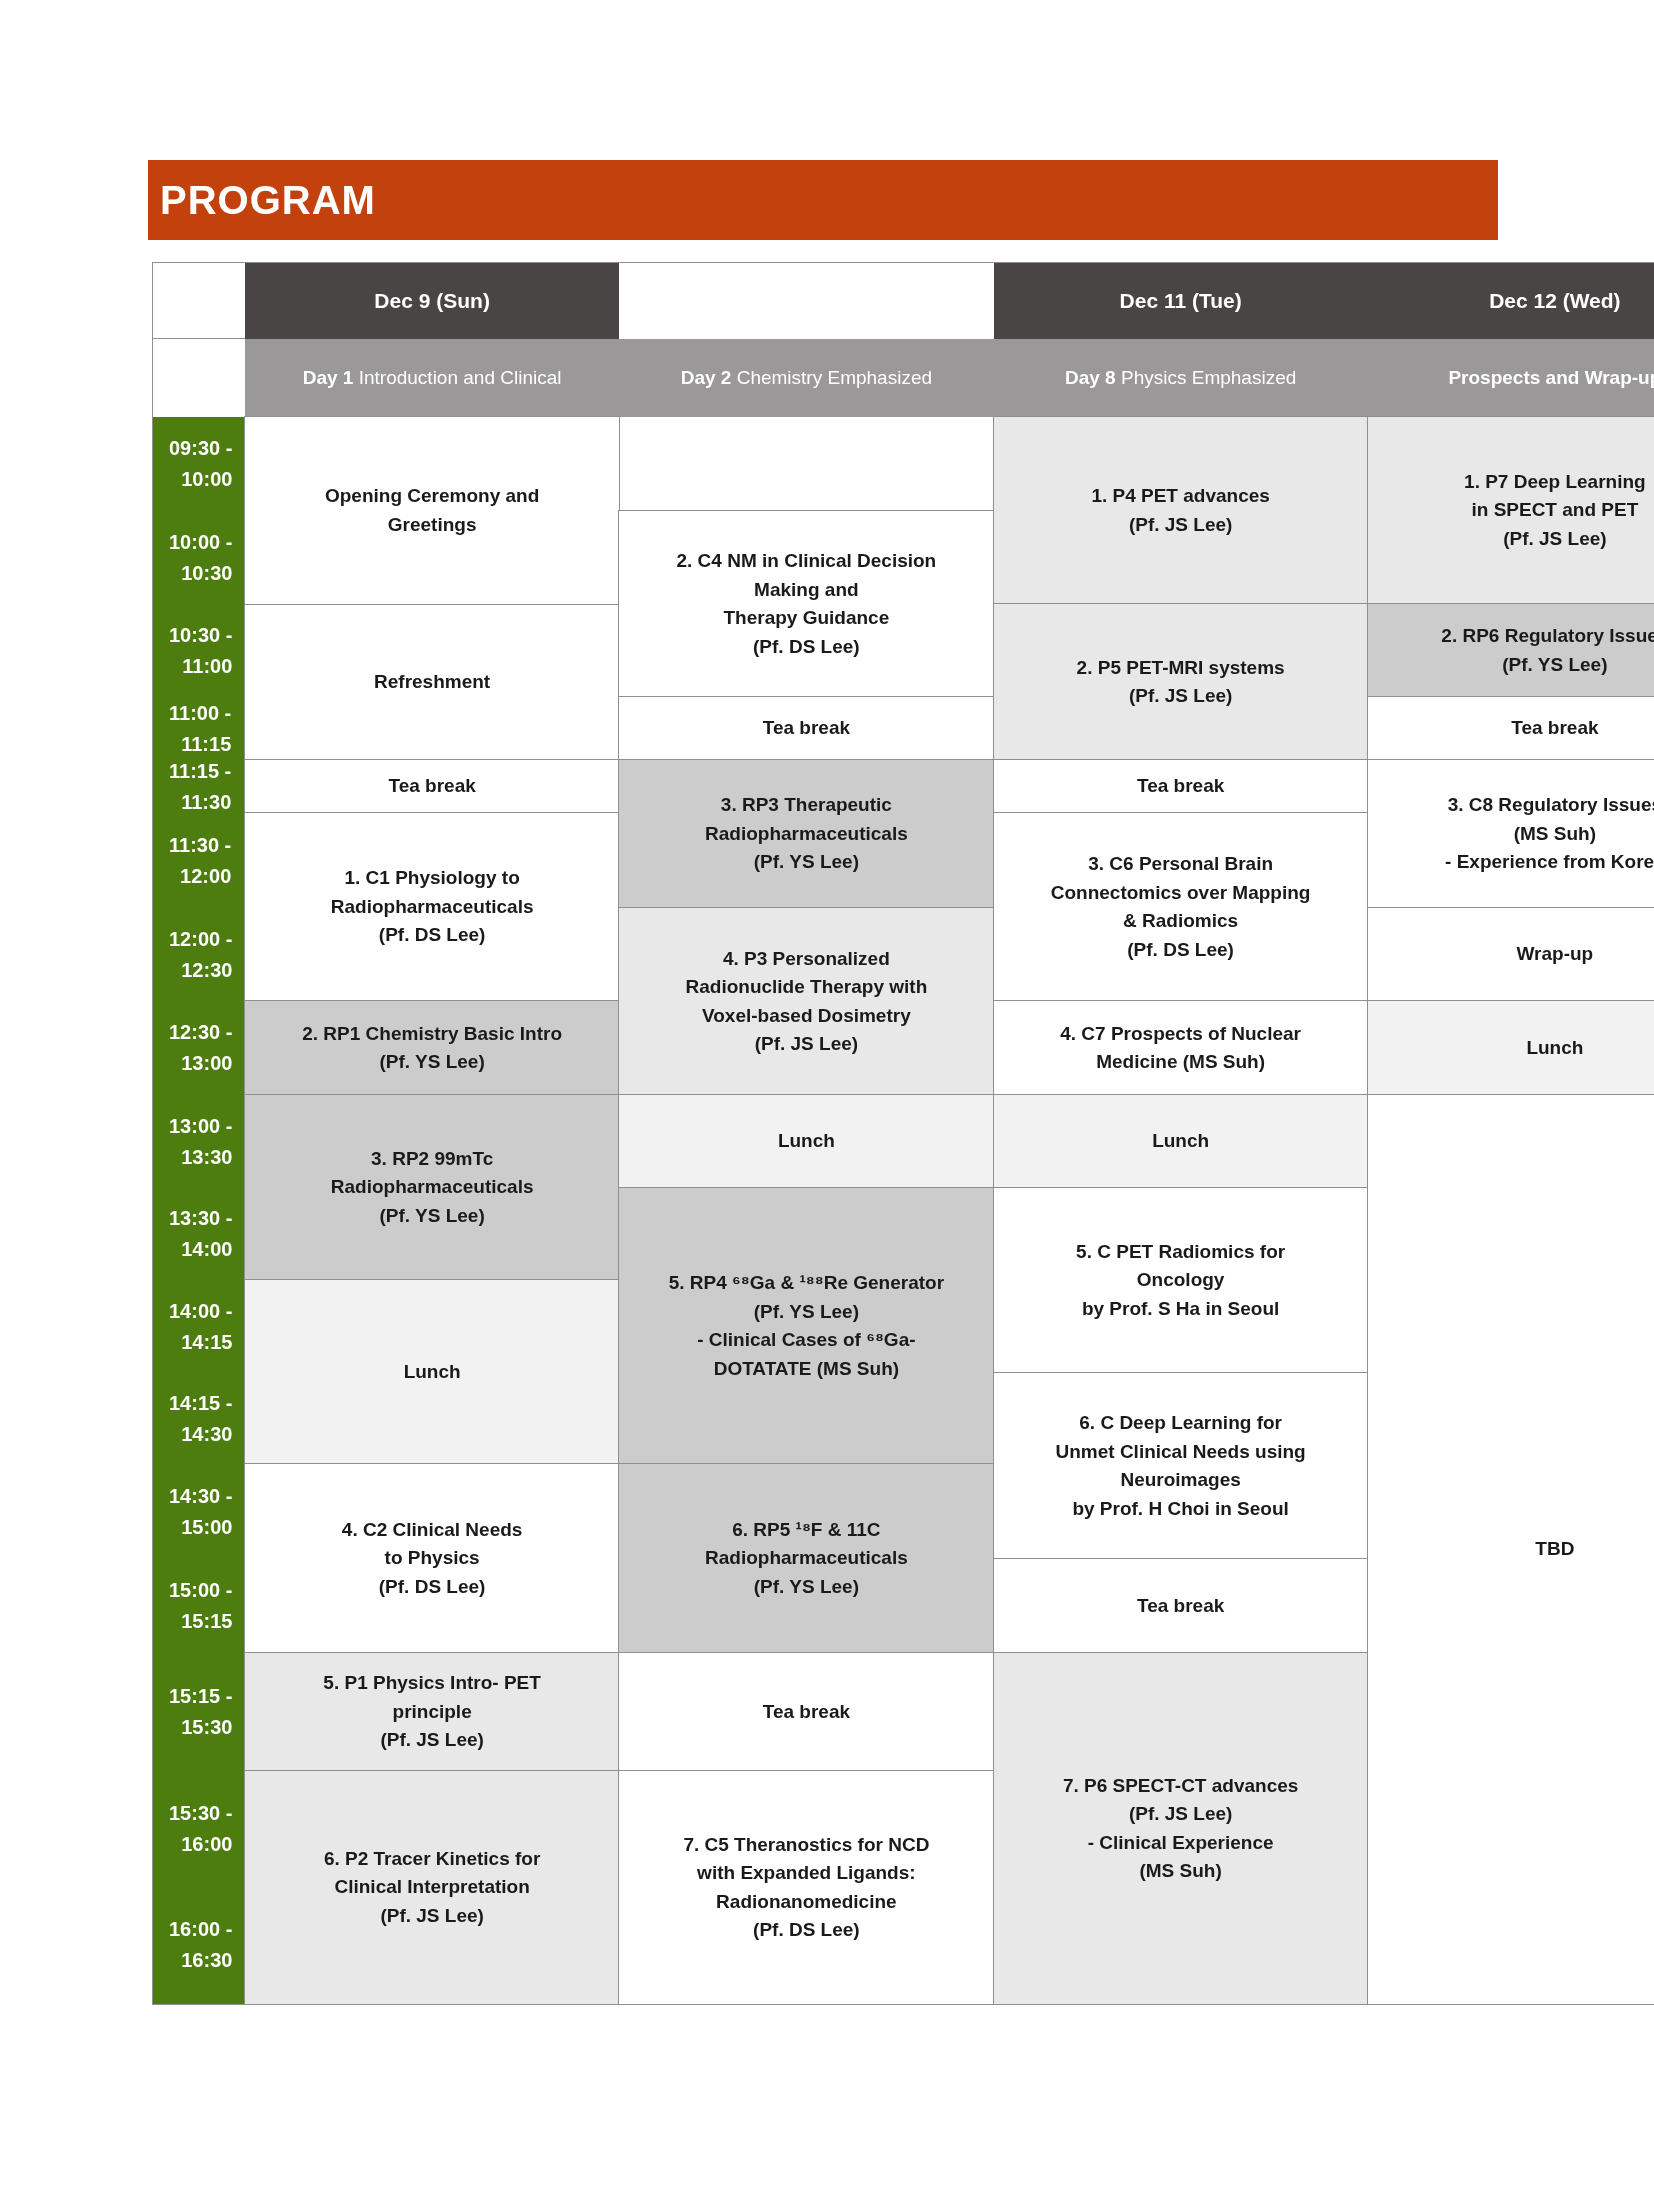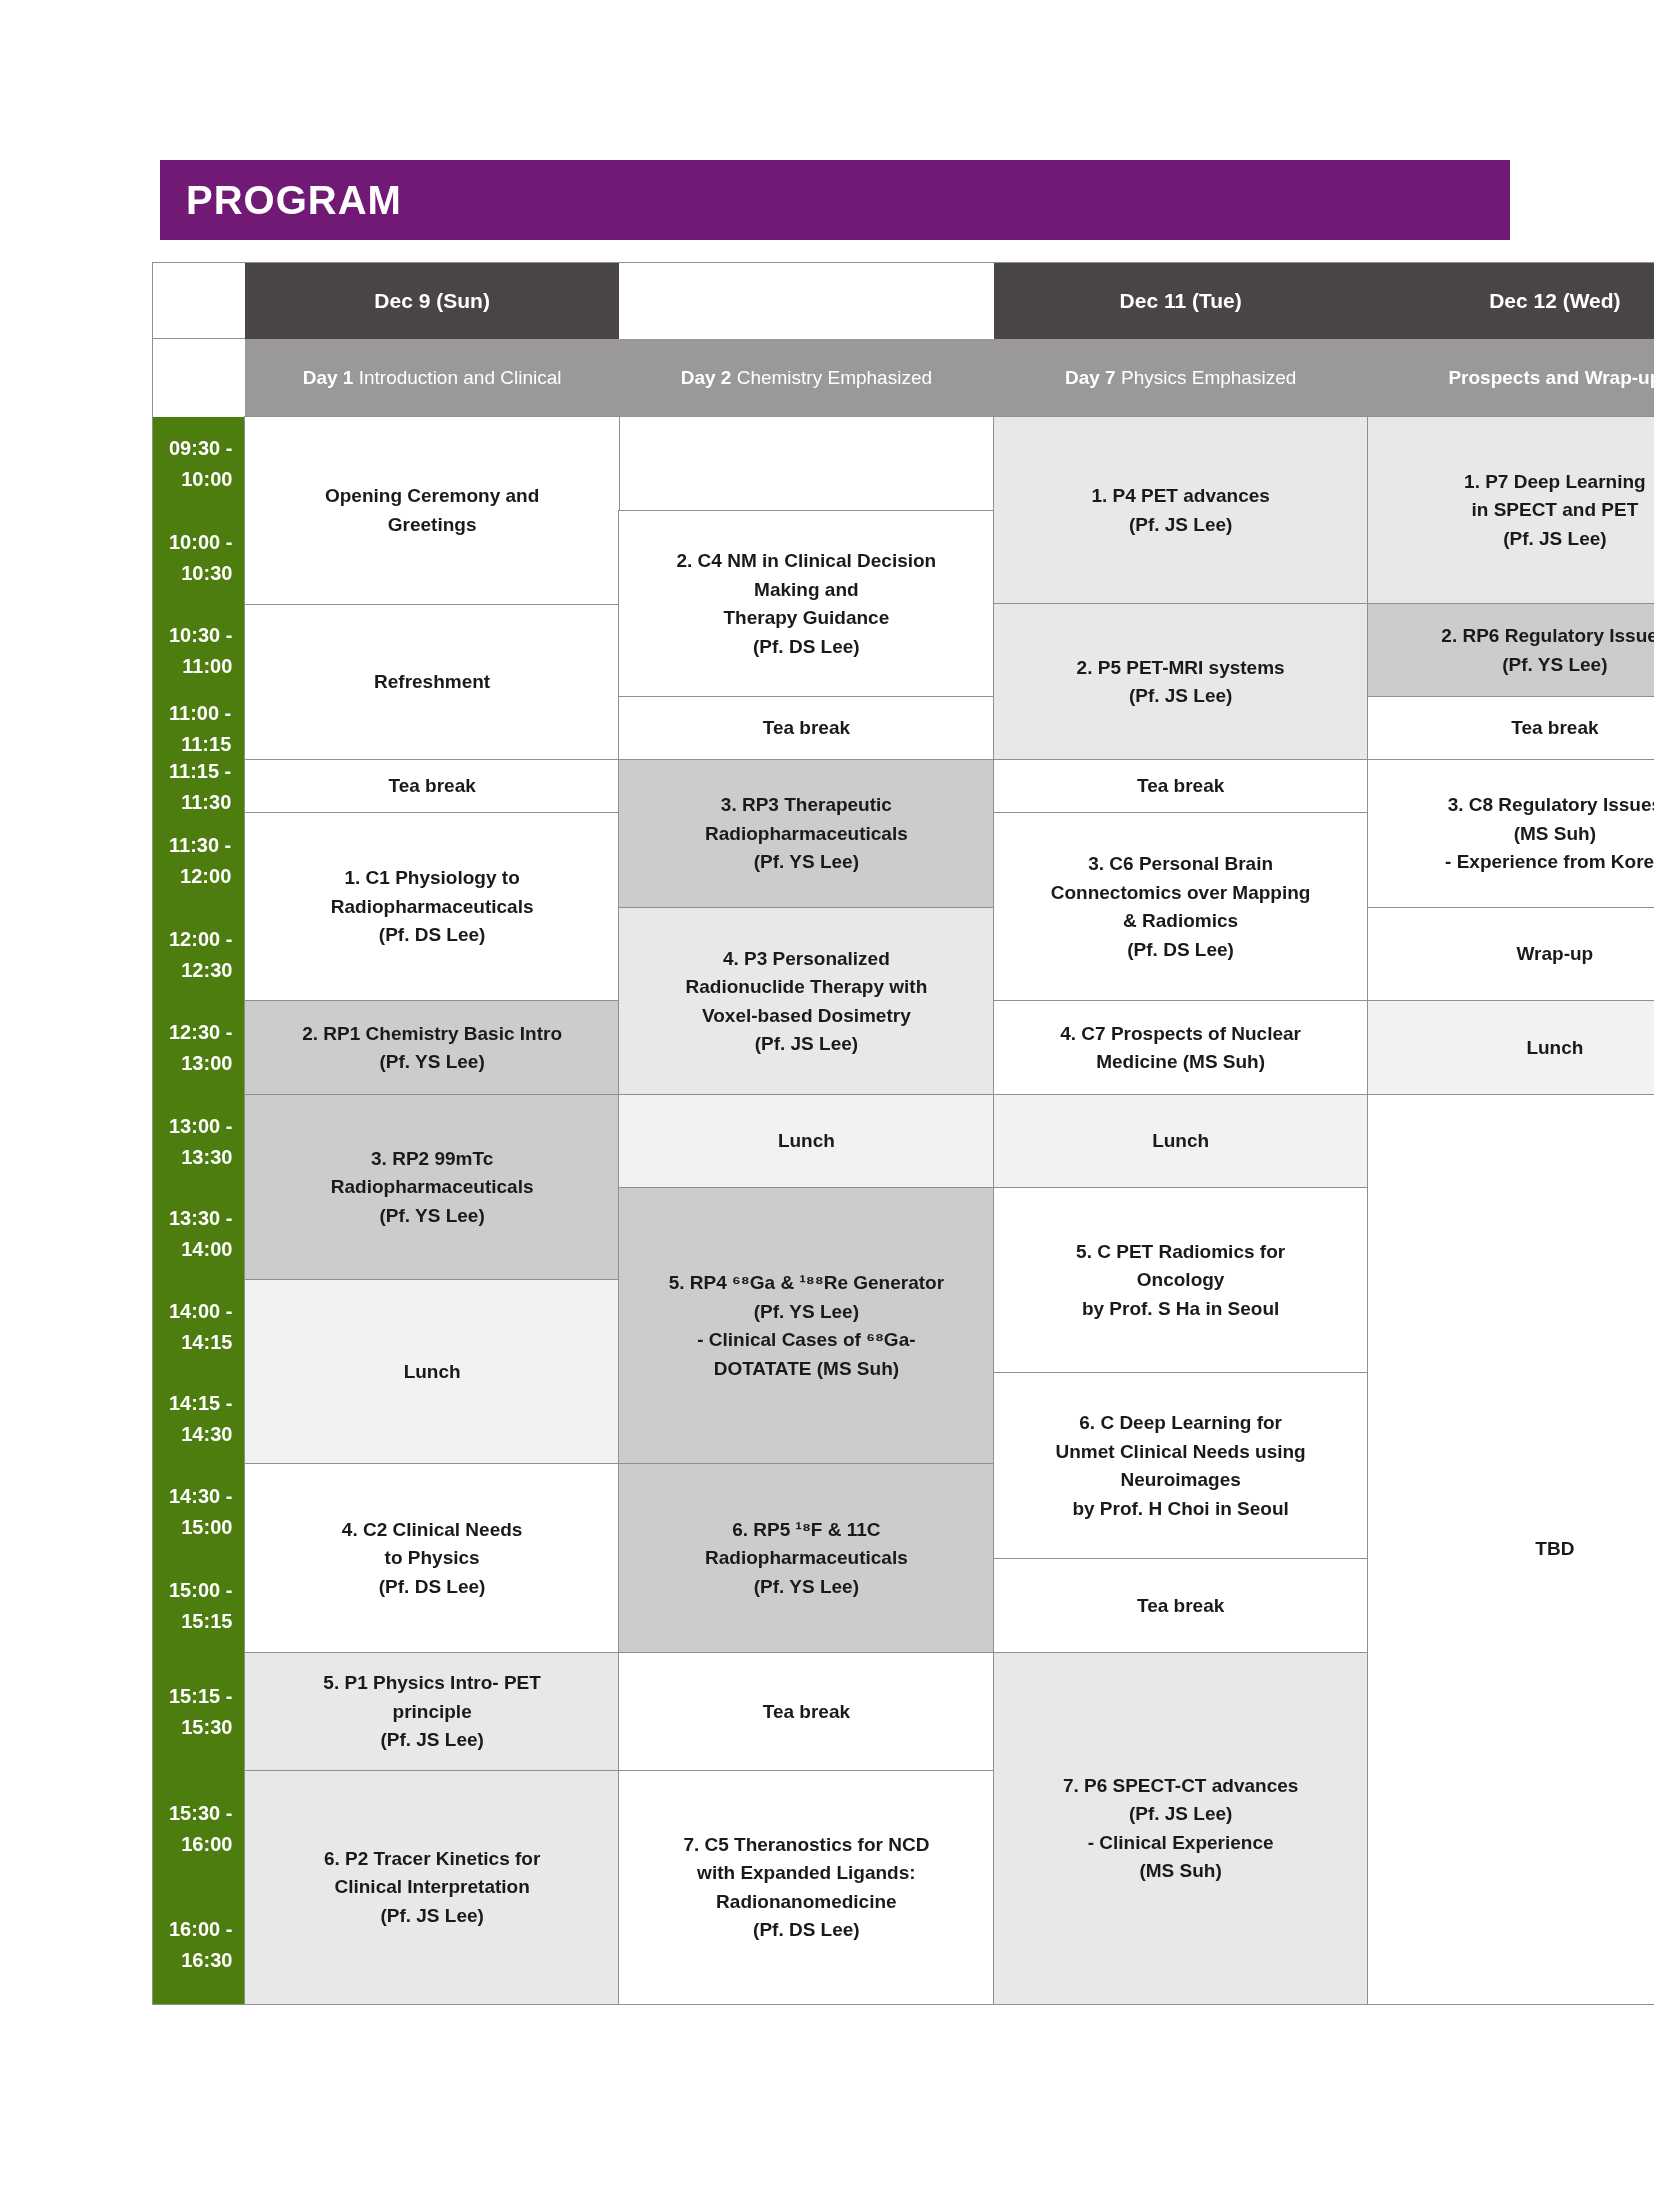--- a/index.html
+++ b/index.html
@@ -2,23 +2,23 @@
 <html><head>
 <meta charset="utf-8">
 <style>
   html,body{margin:0;padding:0;background:#ffffff;}
   .page{
     position:relative;width:1654px;height:2205px;background:#ffffff;
     font-family:"Liberation Sans","DejaVu Sans",sans-serif;
     -webkit-font-smoothing:antialiased;
   }
   .title-bar{
-    position:absolute;left:160px;top:160px;width:1350px;height:80px;
-    background:#701a75;display:flex;align-items:center;box-sizing:border-box;
-    padding-left:26px;
+    position:absolute;left:148px;top:160px;width:1350px;height:80px;
+    background:#c2410c;display:flex;align-items:center;box-sizing:border-box;
+    padding-left:12px;
   }
   .title-bar h1{
     margin:0;color:#ffffff;font-size:40px;font-weight:700;letter-spacing:1px;
   }
   .sched{
     position:absolute;left:152px;top:262px;width:1591px;
     display:grid;box-sizing:border-box;
     grid-template-columns:92px repeat(4,1fr);
     grid-template-rows:76px 78px 94px 93px 93px 63px 53px 95px 93px 94px 93px 92px 93px 91px 95px 94px 118px 115px 118px;
     gap:0;background:#ffffff;border:1px solid #8f8f8f;
@@ -72,21 +72,21 @@
 
     <div class="cell hdr-theme" style="grid-area:2/2">
       <span class="theme-bold">Day 1</span>
         <span class="theme-rest"> Introduction and Clinical</span>
     </div>
     <div class="cell hdr-theme" style="grid-area:2/3">
       <span class="theme-bold">Day 2</span>
         <span class="theme-rest"> Chemistry Emphasized</span>
     </div>
     <div class="cell hdr-theme" style="grid-area:2/4">
-      <span class="theme-bold">Day 7</span>
+      <span class="theme-bold">Day 8</span>
         <span class="theme-rest"> Physics Emphasized</span>
     </div>
     <div class="cell hdr-theme" style="grid-area:2/5">
       <span class="theme-bold">Prospects and Wrap-up</span>
         <span class="theme-rest"></span>
     </div>
 
     <div class="cell time" style="grid-area:3/1">09:30 -
 10:00</div>
     <div class="cell time" style="grid-area:4/1">10:00 -

